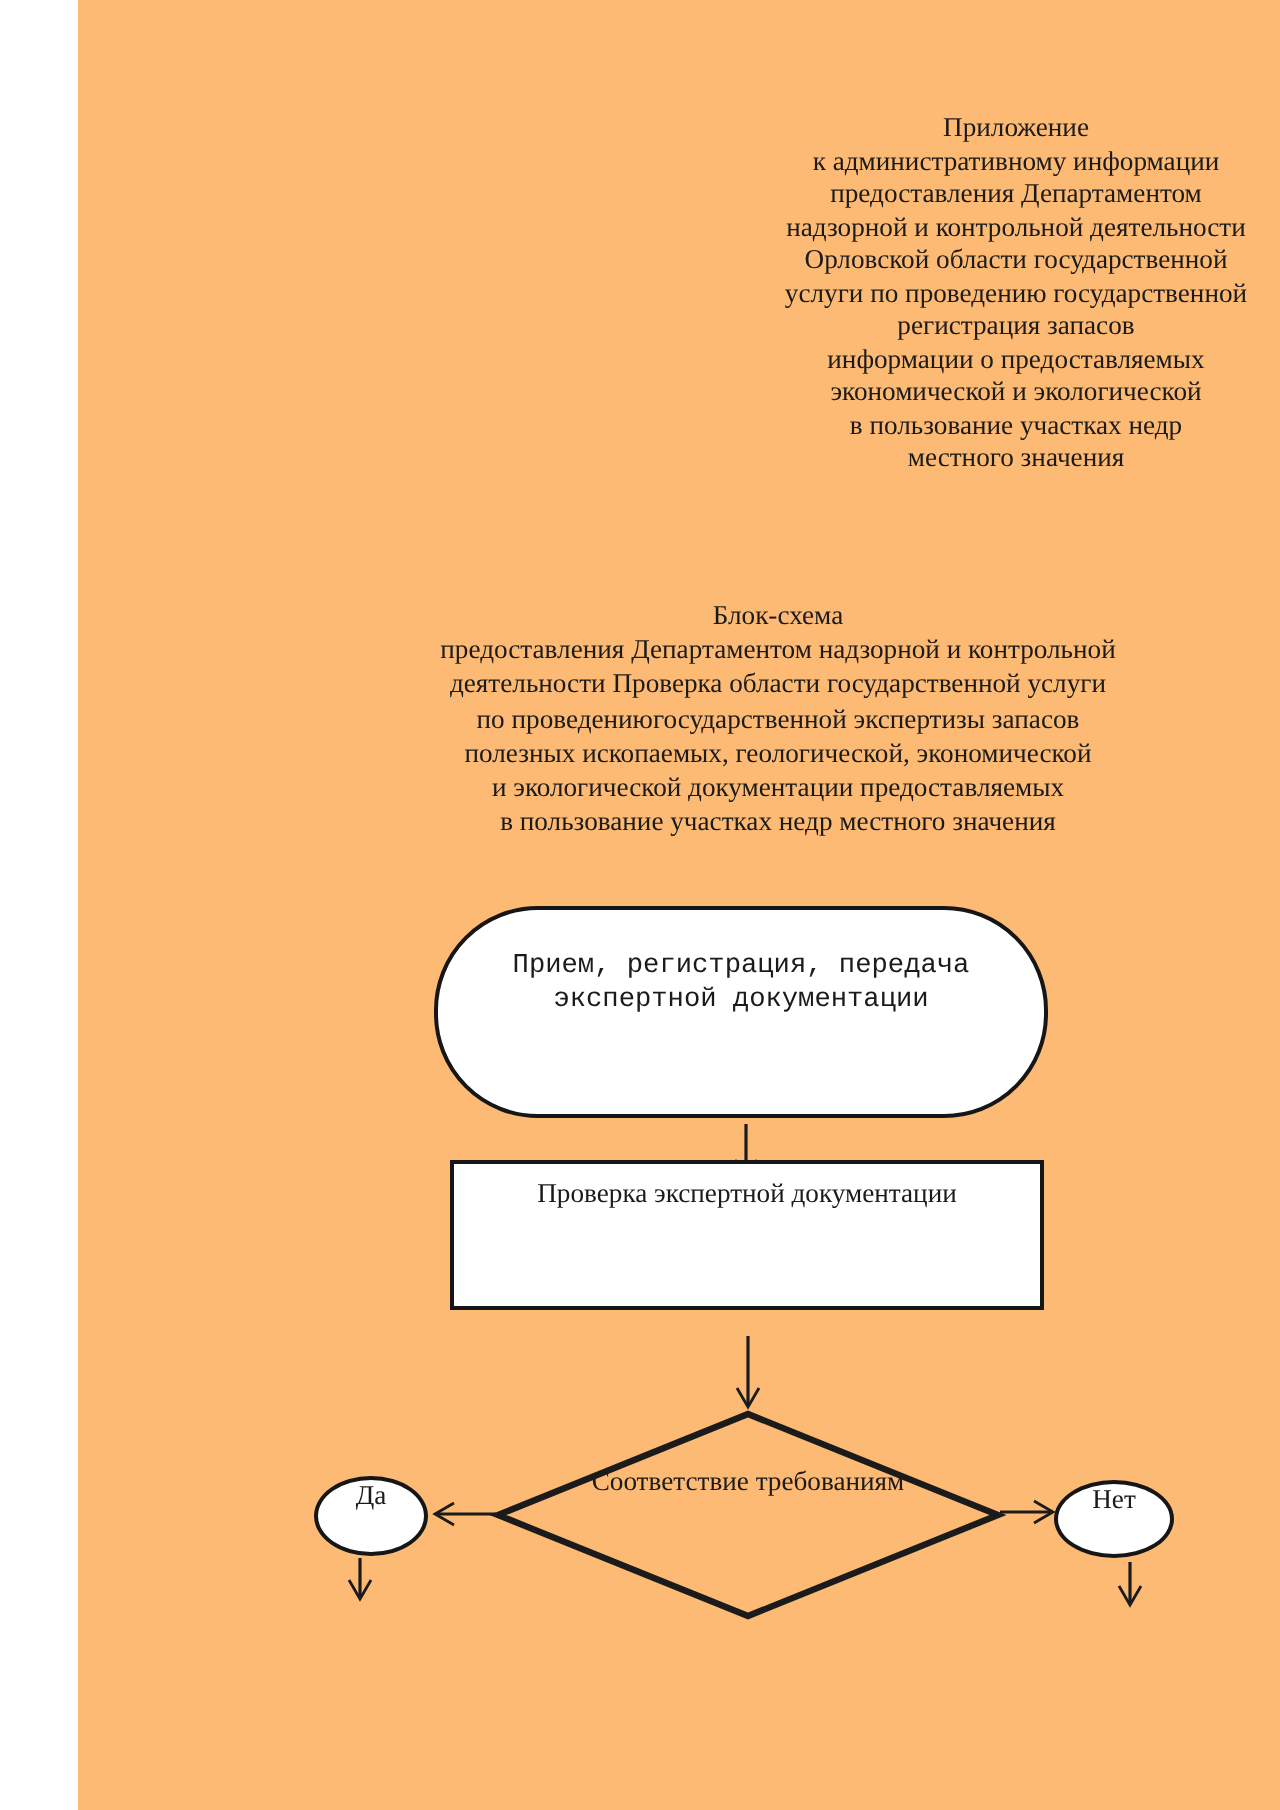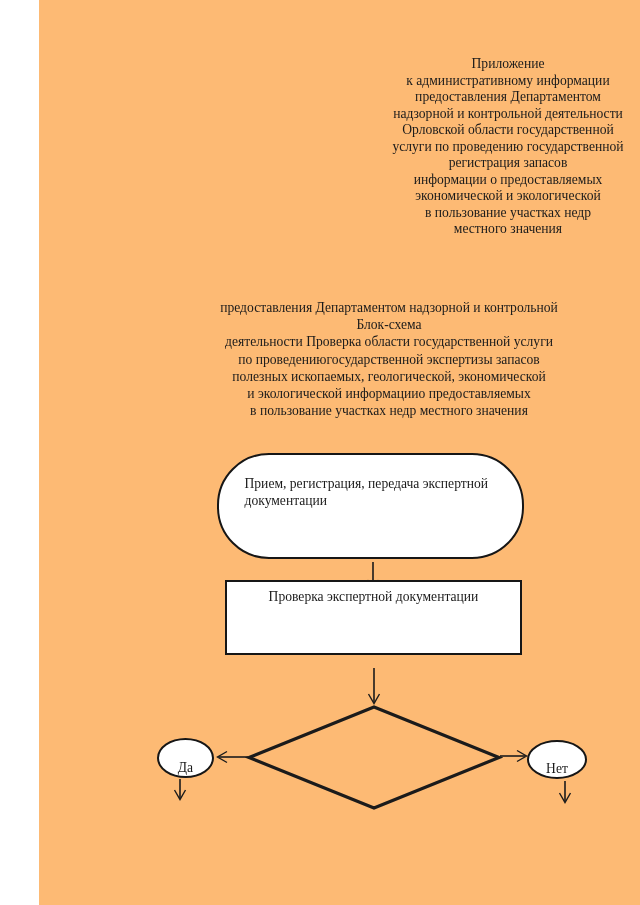--- a/index.html
+++ b/index.html
@@ -41,23 +41,24 @@
     background: #ffffff;
   }
   .stadium {
     left: 178px; top: 453px;
     width: 307px; height: 106px;
     border-radius: 52px;
   }
   .stadium .label {
     margin: 21px auto 0;
     width: 252px;
-    text-align: left;
+    text-align: center;
     font-size: 13.6px;
     line-height: 16.8px;
+    font-family: Liberation Mono, monospace;
   }
   .process {
     left: 186px; top: 580px;
     width: 297px; height: 75px;
     border-width: 2.8px;
   }
   .process .label {
     margin: 6px auto 0;
     width: 272px;
     text-align: center;
@@ -68,21 +69,21 @@
     position: absolute;
     left: 255px; top: 732px;
     width: 160px;
     text-align: center;
     font-size: 13.6px;
     line-height: 17.3px;
   }
   .ellipse {
     border-radius: 50%;
     display: flex;
-    align-items: flex-end;
+    align-items: flex-start;
     justify-content: center;
     font-size: 13.6px;
   }
   .ellipse-yes { left: 118px; top: 738px; width: 57px; height: 40px; }
   .ellipse-no  { left: 488px; top: 740px; width: 60px; height: 39px; }
   
   .connectors {
     position: absolute;
     left: 0; top: 0;
     pointer-events: none;
@@ -105,26 +106,26 @@
     <div>Орловской области государственной</div>
     <div>услуги по проведению государственной</div>
     <div>регистрация запасов</div>
     <div>информации о предоставляемых</div>
     <div>экономической и экологической</div>
     <div>в пользование участках недр</div>
     <div>местного значения</div>
   </div>
 
   <div class="doc-title">
+    <div>Блок-схема</div>
     <div>предоставления Департаментом надзорной и контрольной</div>
-    <div>Блок-схема</div>
     <div>деятельности Проверка области государственной услуги</div>
     <div>по проведениюгосударственной экспертизы запасов</div>
     <div>полезных ископаемых, геологической, экономической</div>
-    <div>и экологической информациио предоставляемых</div>
+    <div>и экологической документации предоставляемых</div>
     <div>в пользование участках недр местного значения</div>
   </div>
 
   <svg class="connectors" width="640" height="905" viewBox="0 0 640 905">
 
     <g>
       <path d="M334,562 L334,588" stroke-width="1.6"></path>
       <path d="M328.5,580 L334,589.5 L339.5,580" stroke-width="1.4"></path>
     </g>
 
@@ -157,20 +158,21 @@
   </svg>
 
   <div class="node stadium">
     <div class="label">Прием, регистрация, передача экспертной документации</div>
   </div>
 
   <div class="node process">
     <div class="label">Проверка экспертной документации</div>
   </div>
 
+  <div class="decision-label">Соответствие требованиям</div>
 
   <div class="node ellipse ellipse-yes">
     <span>Да</span>
   </div>
 
   <div class="node ellipse ellipse-no">
     <span>Нет</span>
   </div>
 
 </div>

